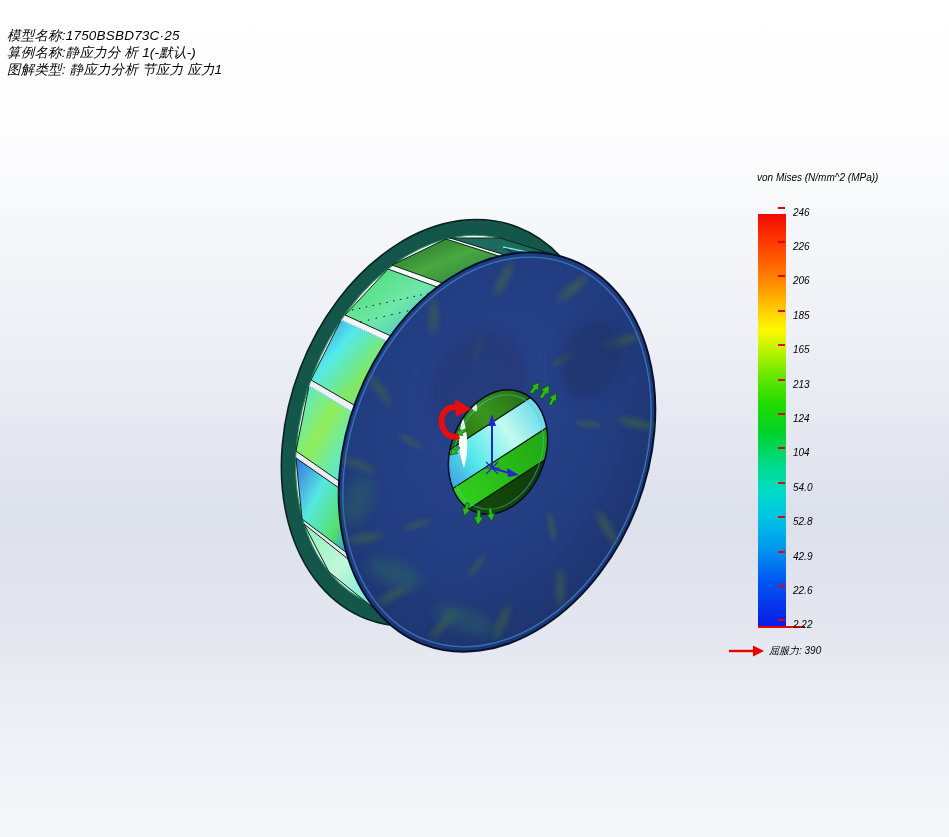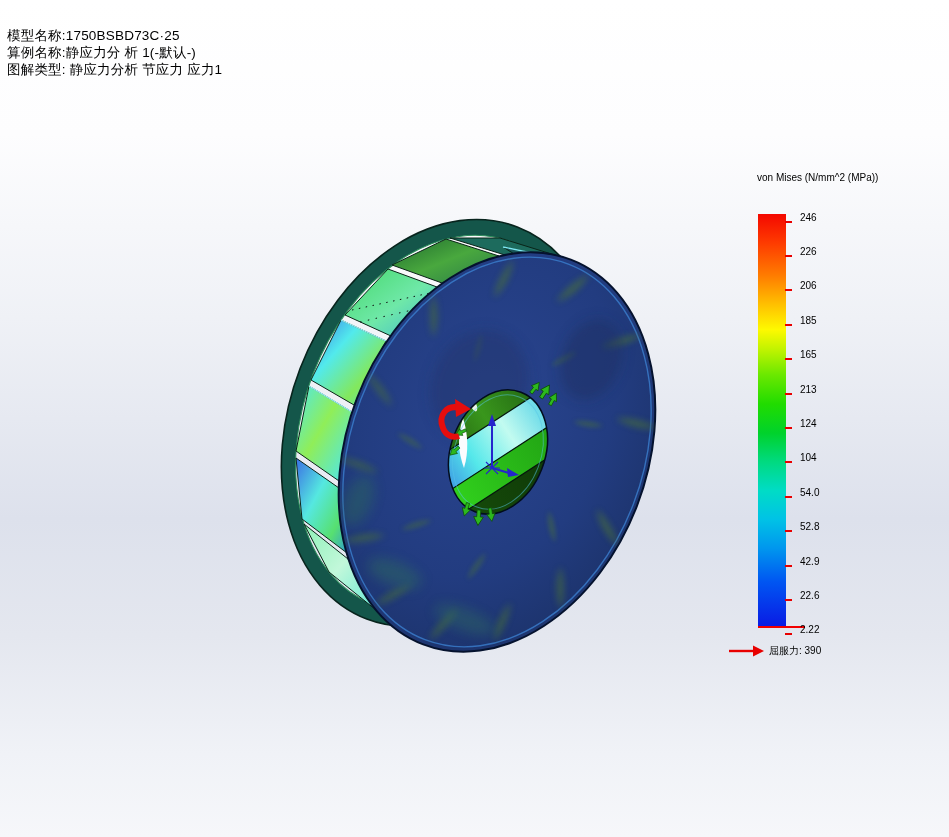--- a/index.html
+++ b/index.html
@@ -1,34 +1,34 @@
 <!DOCTYPE html>
 <html><head>
 <meta charset="utf-8">
 <style>
   html,body{margin:0;padding:0;}
   .stage{
     position:relative;width:949px;height:837px;overflow:hidden;
     background:linear-gradient(180deg,#ffffff 0%,#fdfdfe 16%,#eff1f6 38%,#dde1ec 62%,#e4e7ef 76%,#f0f2f7 90%,#f6f7fa 100%);
-    font-family:"Liberation Sans", sans-serif;color:#000;
+    font-family:"Liberation Sans", sans-serif;color:#000;font-style:italic;
   }
   .annot{position:absolute;left:7px;top:27px;font-size:13.5px;line-height:17px;letter-spacing:.2px;}
   .annot div{white-space:pre;}
   .model-svg{position:absolute;left:0;top:0;}
   .legend{position:absolute;left:727px;top:170px;width:222px;height:540px;font-size:10px;}
   .legend-title{position:absolute;left:30px;top:2px;white-space:nowrap;}
   .legend-bar{
     position:absolute;left:31px;top:44px;width:28px;height:413px;
     background:linear-gradient(180deg,
       #f40800 0%,#fe3b00 7%,#ff7d00 15%,#ffc100 22%,#fef900 28%,
       #bef300 33%,#6ae800 39%,#21dc00 46%,#00d22b 53%,#00da80 60%,
       #00dcc6 67%,#00c2e6 74%,#0096ee 81%,#0056f2 89%,#0a1ae4 100%);
   }
   .legend-baseline{position:absolute;left:31px;top:456px;width:47px;height:2px;background:#f20000;}
-  .tick{position:absolute;left:58px;height:16px;display:flex;align-items:flex-end;transform:translateY(-50%);}
+  .tick{position:absolute;left:51px;height:16px;display:flex;align-items:flex-start;transform:translateY(-50%);}
   .tick .tmark{display:inline-block;width:7px;height:2px;background:#e80000;margin-right:8px;}
   .tick .tlabel{white-space:nowrap;}
   .yield-row{position:absolute;left:1px;top:474px;display:flex;align-items:flex-start;}
   .yield-row .ylabel{margin-left:4px;white-space:nowrap;}
 </style>
 </head>
 <body>
 
 <div class="stage">
 

